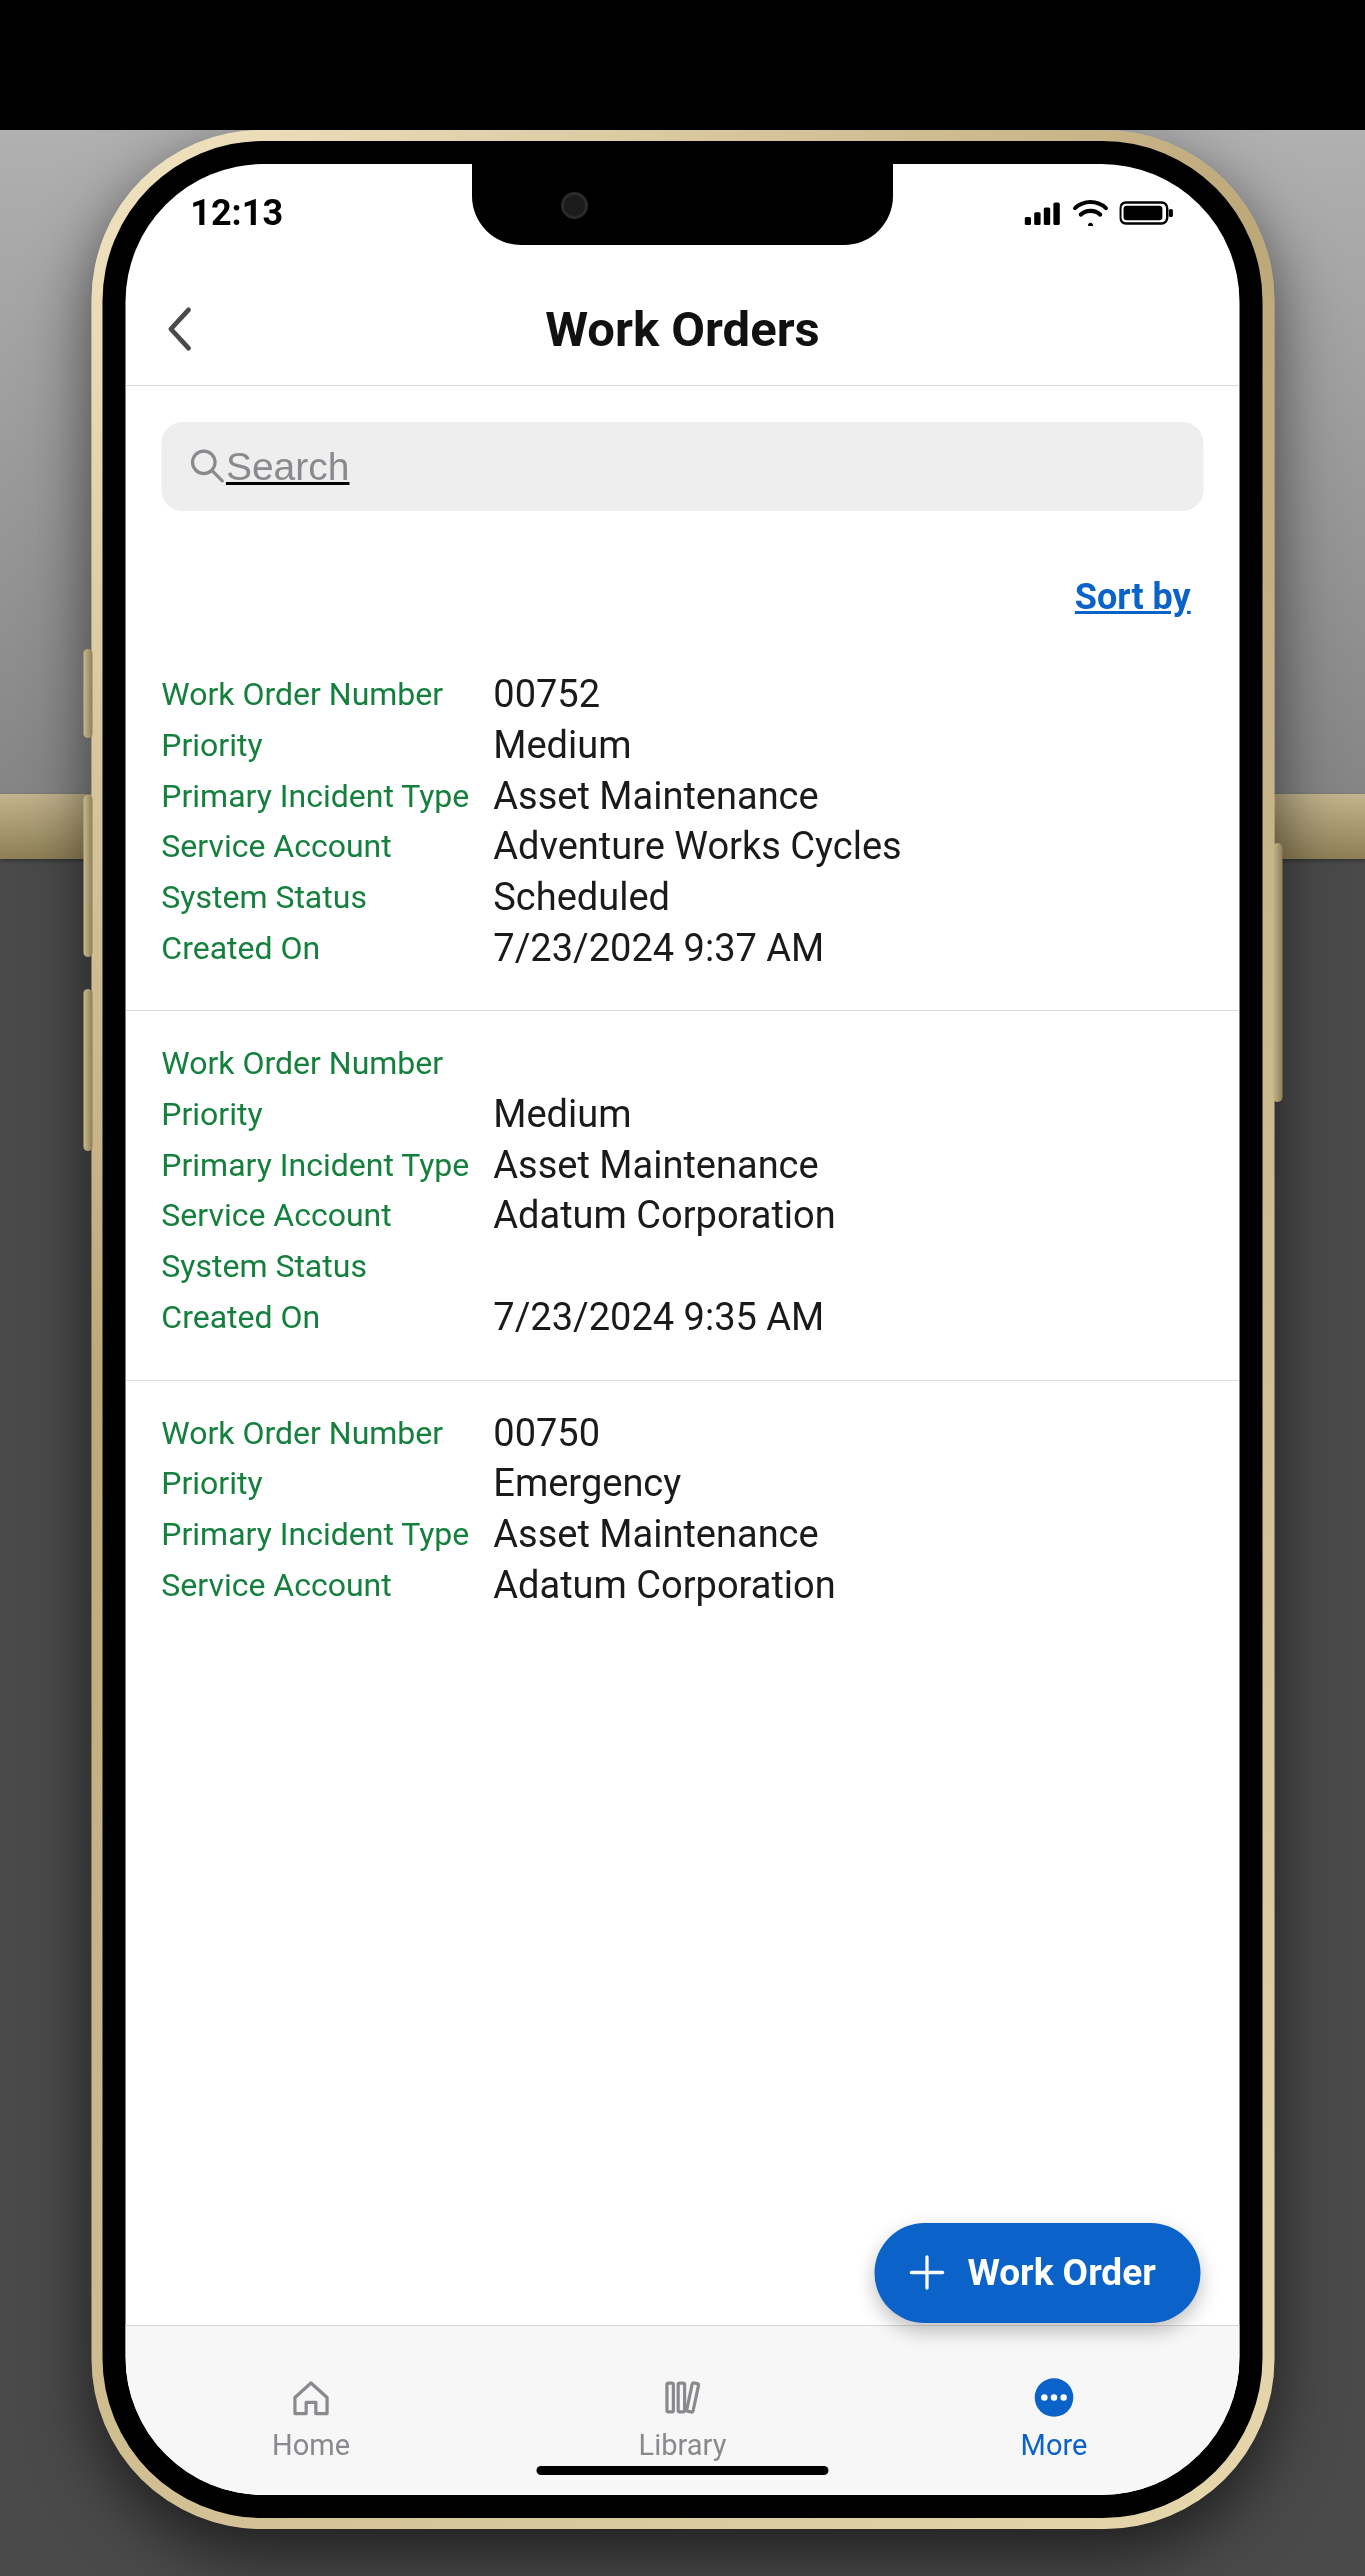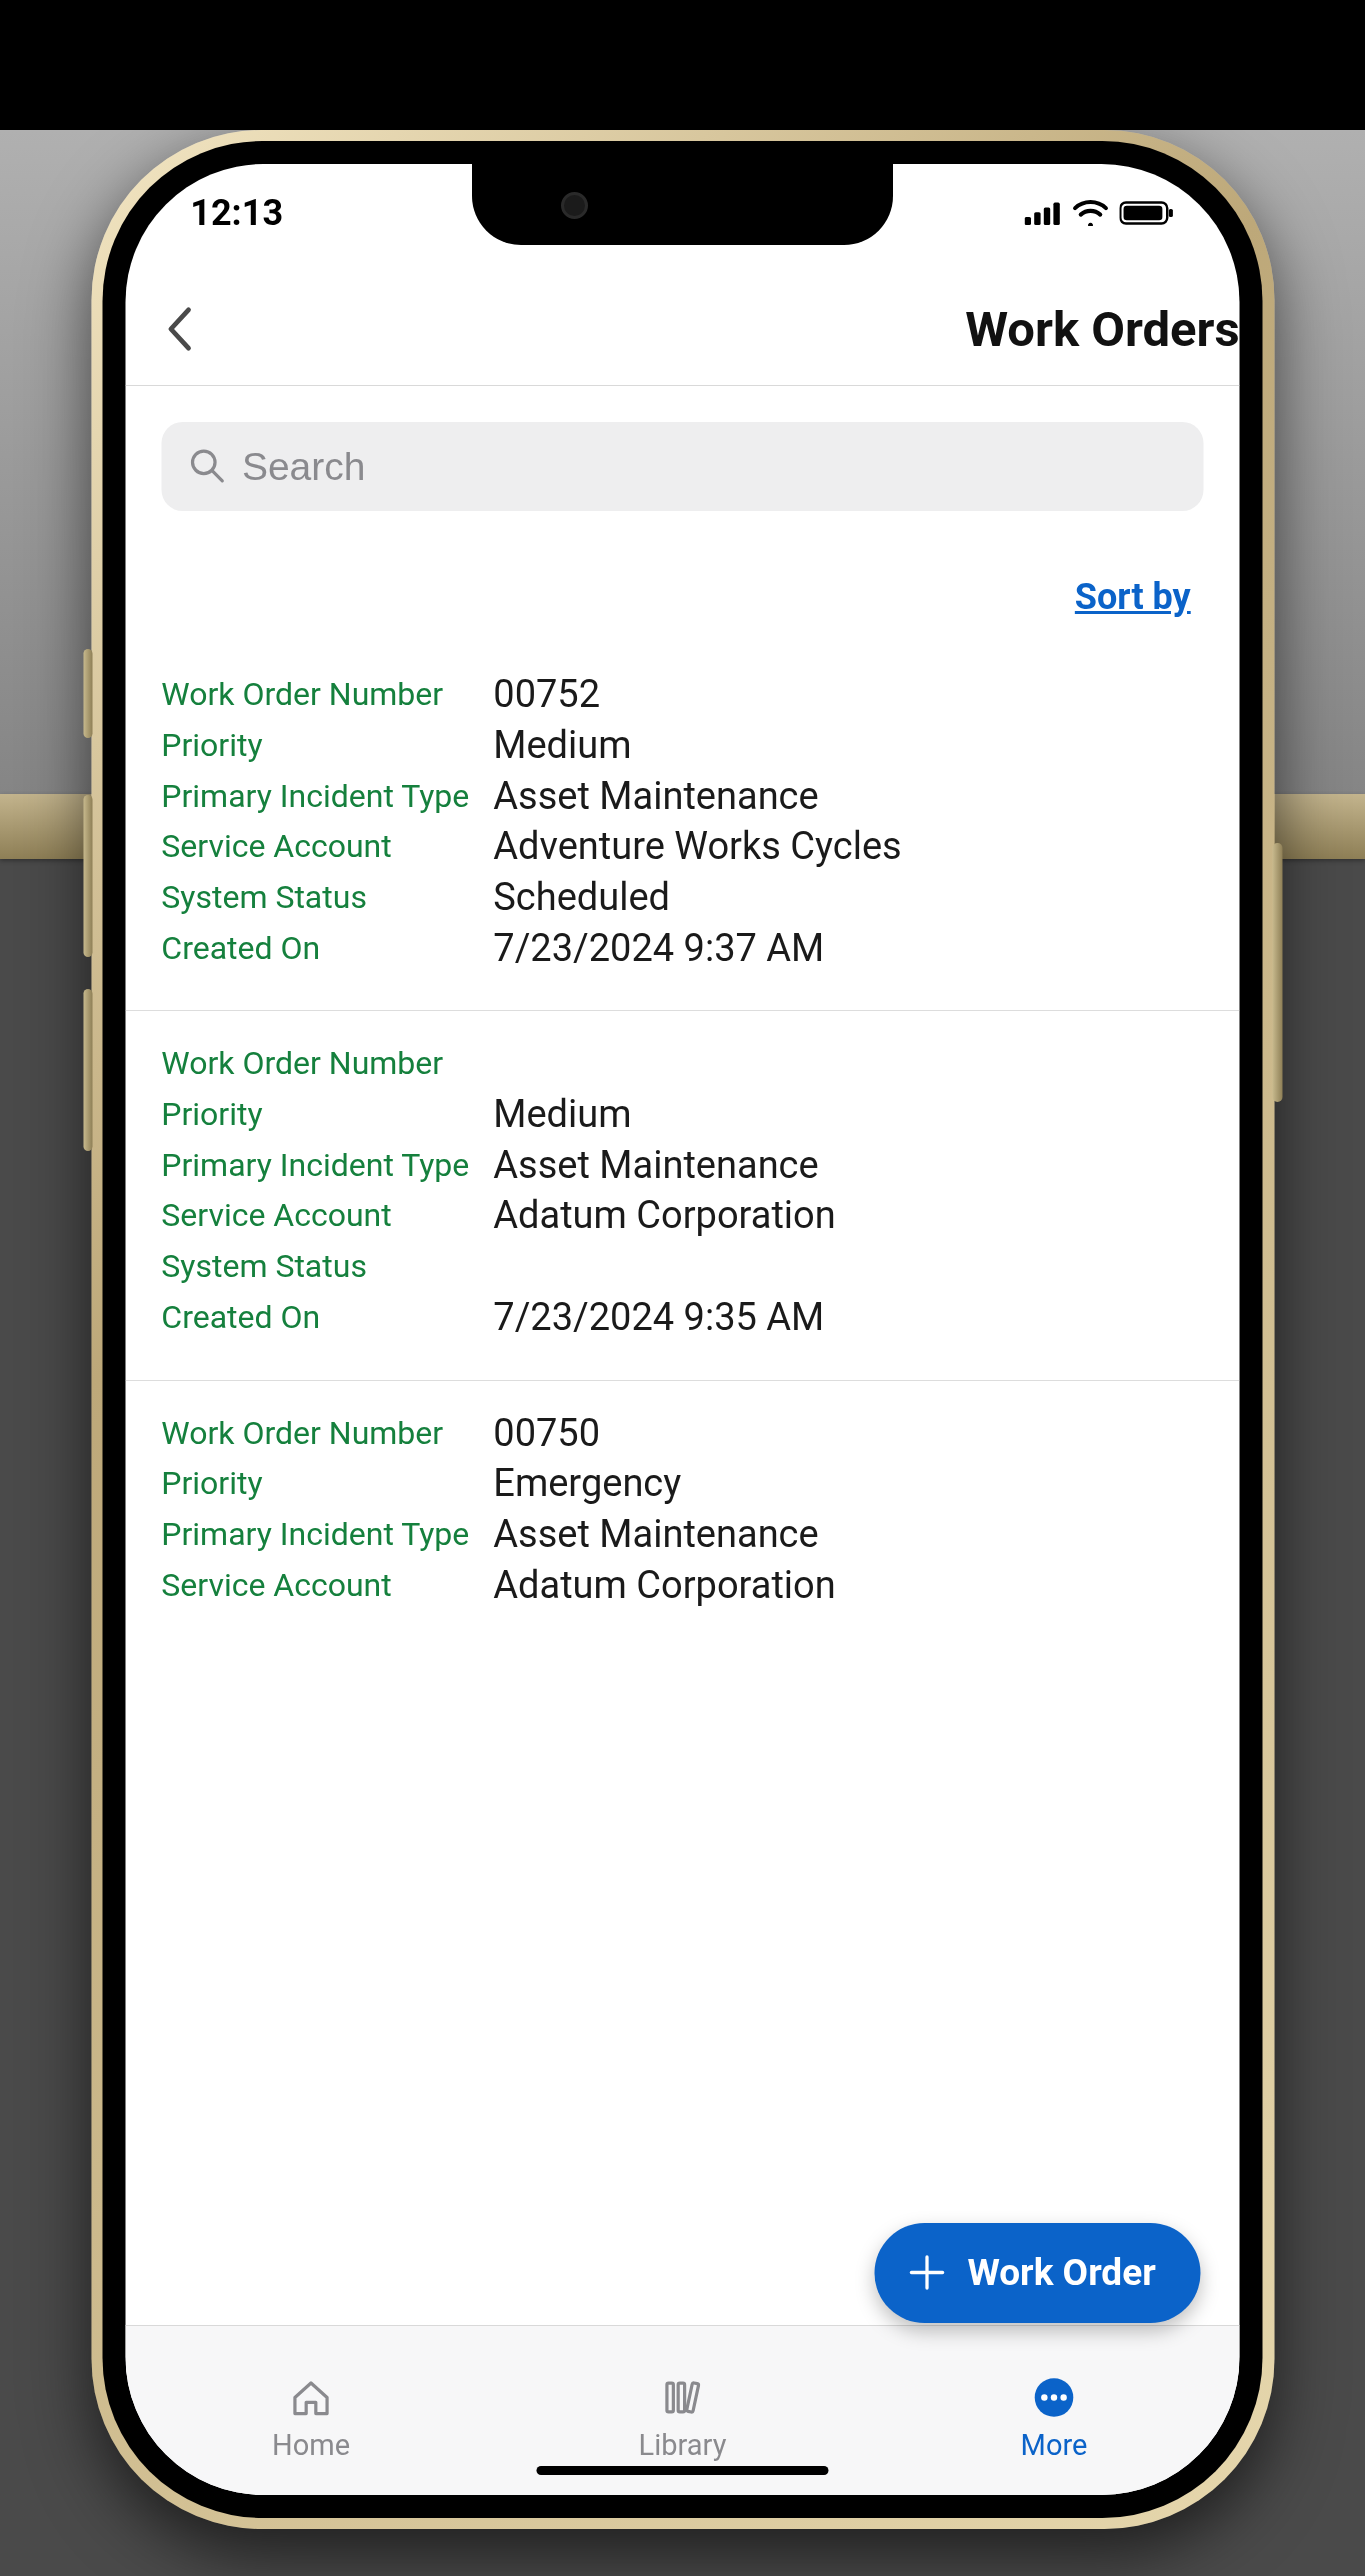--- a/index.html
+++ b/index.html
@@ -116,21 +116,21 @@
     flex-direction: column;
   }
 
   
   .titlebar {
     margin-top: 109px;
     height: 113px;
     position: relative;
     display: flex;
     align-items: center;
-    justify-content: flex-end;
+    justify-content: center;
     border-bottom: 0.8px solid #d9d9d9;
   }
   .titlebar .back {
     position: absolute;
     left: 39px;
     top: 50%;
     transform: translateY(-50%);
     width: 32px; height: 49px;
   }
   .title {
@@ -143,21 +143,21 @@
   .search-wrap {
     padding: 36px 36px 16px;
   }
   .search {
     background: #eeeeef;
     border-radius: 21px;
     height: 89px;
     display: flex;
     align-items: center;
     padding: 0 27.6px;
-    gap: 16px;
+    text-decoration: underline;
   }
   .search input {
     border: none;
     background: transparent;
     font-size: 39px;
     color: #333;
     outline: none;
     flex: 1;
   }
   .search input::placeholder { color: #8a8a8e; }

